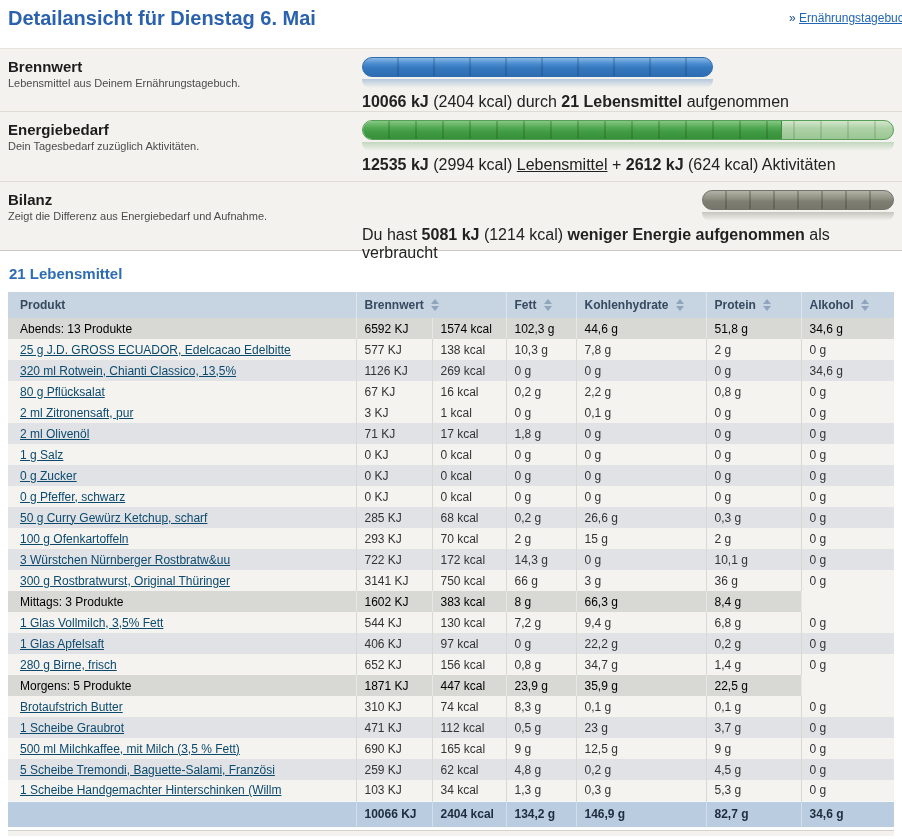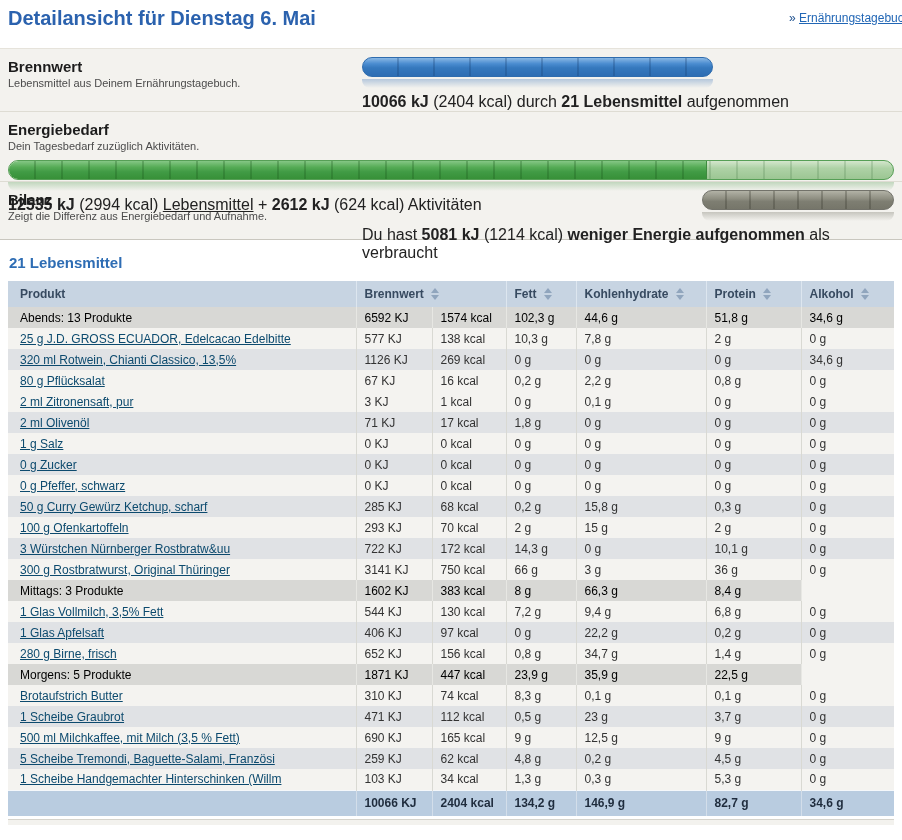--- a/index.html
+++ b/index.html
@@ -15,22 +15,22 @@
   .page-title { margin:0; padding:7px 0 0 8px; font-size:20px; font-weight:bold; color:#2b62ae; }
   .toplink { position:absolute; top:11px; left:789px; white-space:nowrap; font-size:12px; cursor:pointer; text-decoration:none; }
   .toplink .arrows { color:#1c4f8e; text-decoration:none; }
   .toplink .linktext { color:#2166b5; text-decoration:underline; }
 
   
   .summary { background:#f3f2ee; border-top:1px solid #e6e3db; border-bottom:1px solid #c9c7bf; }
   .section { display:flex; padding:0 8px; }
   .section + .section { border-top:1px solid #dedcd3; }
   .sec-brennwert { height:62px; }
-  .sec-energiebedarf { height:70px;flex-direction:column; }
-  .sec-bilanz { height:58px; }
+  .sec-energiebedarf { height:70px; }
+  .sec-bilanz { height:69px; }
   .sec-left { width:354px; padding-top:9px; }
   .sec-title { margin:0; font-size:15px; font-weight:bold; color:#1c1c1c; }
   .sec-desc { margin:2px 0 0; font-size:11px; color:#4b4b4b; }
   .sec-right { flex:1; padding-top:8px; }
 
   .bar { height:20px; border-radius:10px; }
   .bar-blue {
     border:1px solid #2e6cae;
     background:
       repeating-linear-gradient(to right, transparent 0, transparent 34px, rgba(20,60,110,0.28) 34px, rgba(20,60,110,0.28) 36px),
@@ -253,21 +253,21 @@
             <td>0 g</td>
             <td>0 g</td>
             <td>0 g</td>
             <td>0 g</td>
           </tr>
           <tr class="even">
             <td class="prod"><a class="prod-link">50 g Curry Gewürz Ketchup, scharf</a></td>
             <td>285 KJ</td>
             <td>68 kcal</td>
             <td>0,2 g</td>
-            <td>15,8 g</td>
+            <td>26,6 g</td>
             <td>0,3 g</td>
             <td>0 g</td>
           </tr>
           <tr class="odd">
             <td class="prod"><a class="prod-link">100 g Ofenkartoffeln</a></td>
             <td>293 KJ</td>
             <td>70 kcal</td>
             <td>2 g</td>
             <td>15 g</td>
             <td>2 g</td>

